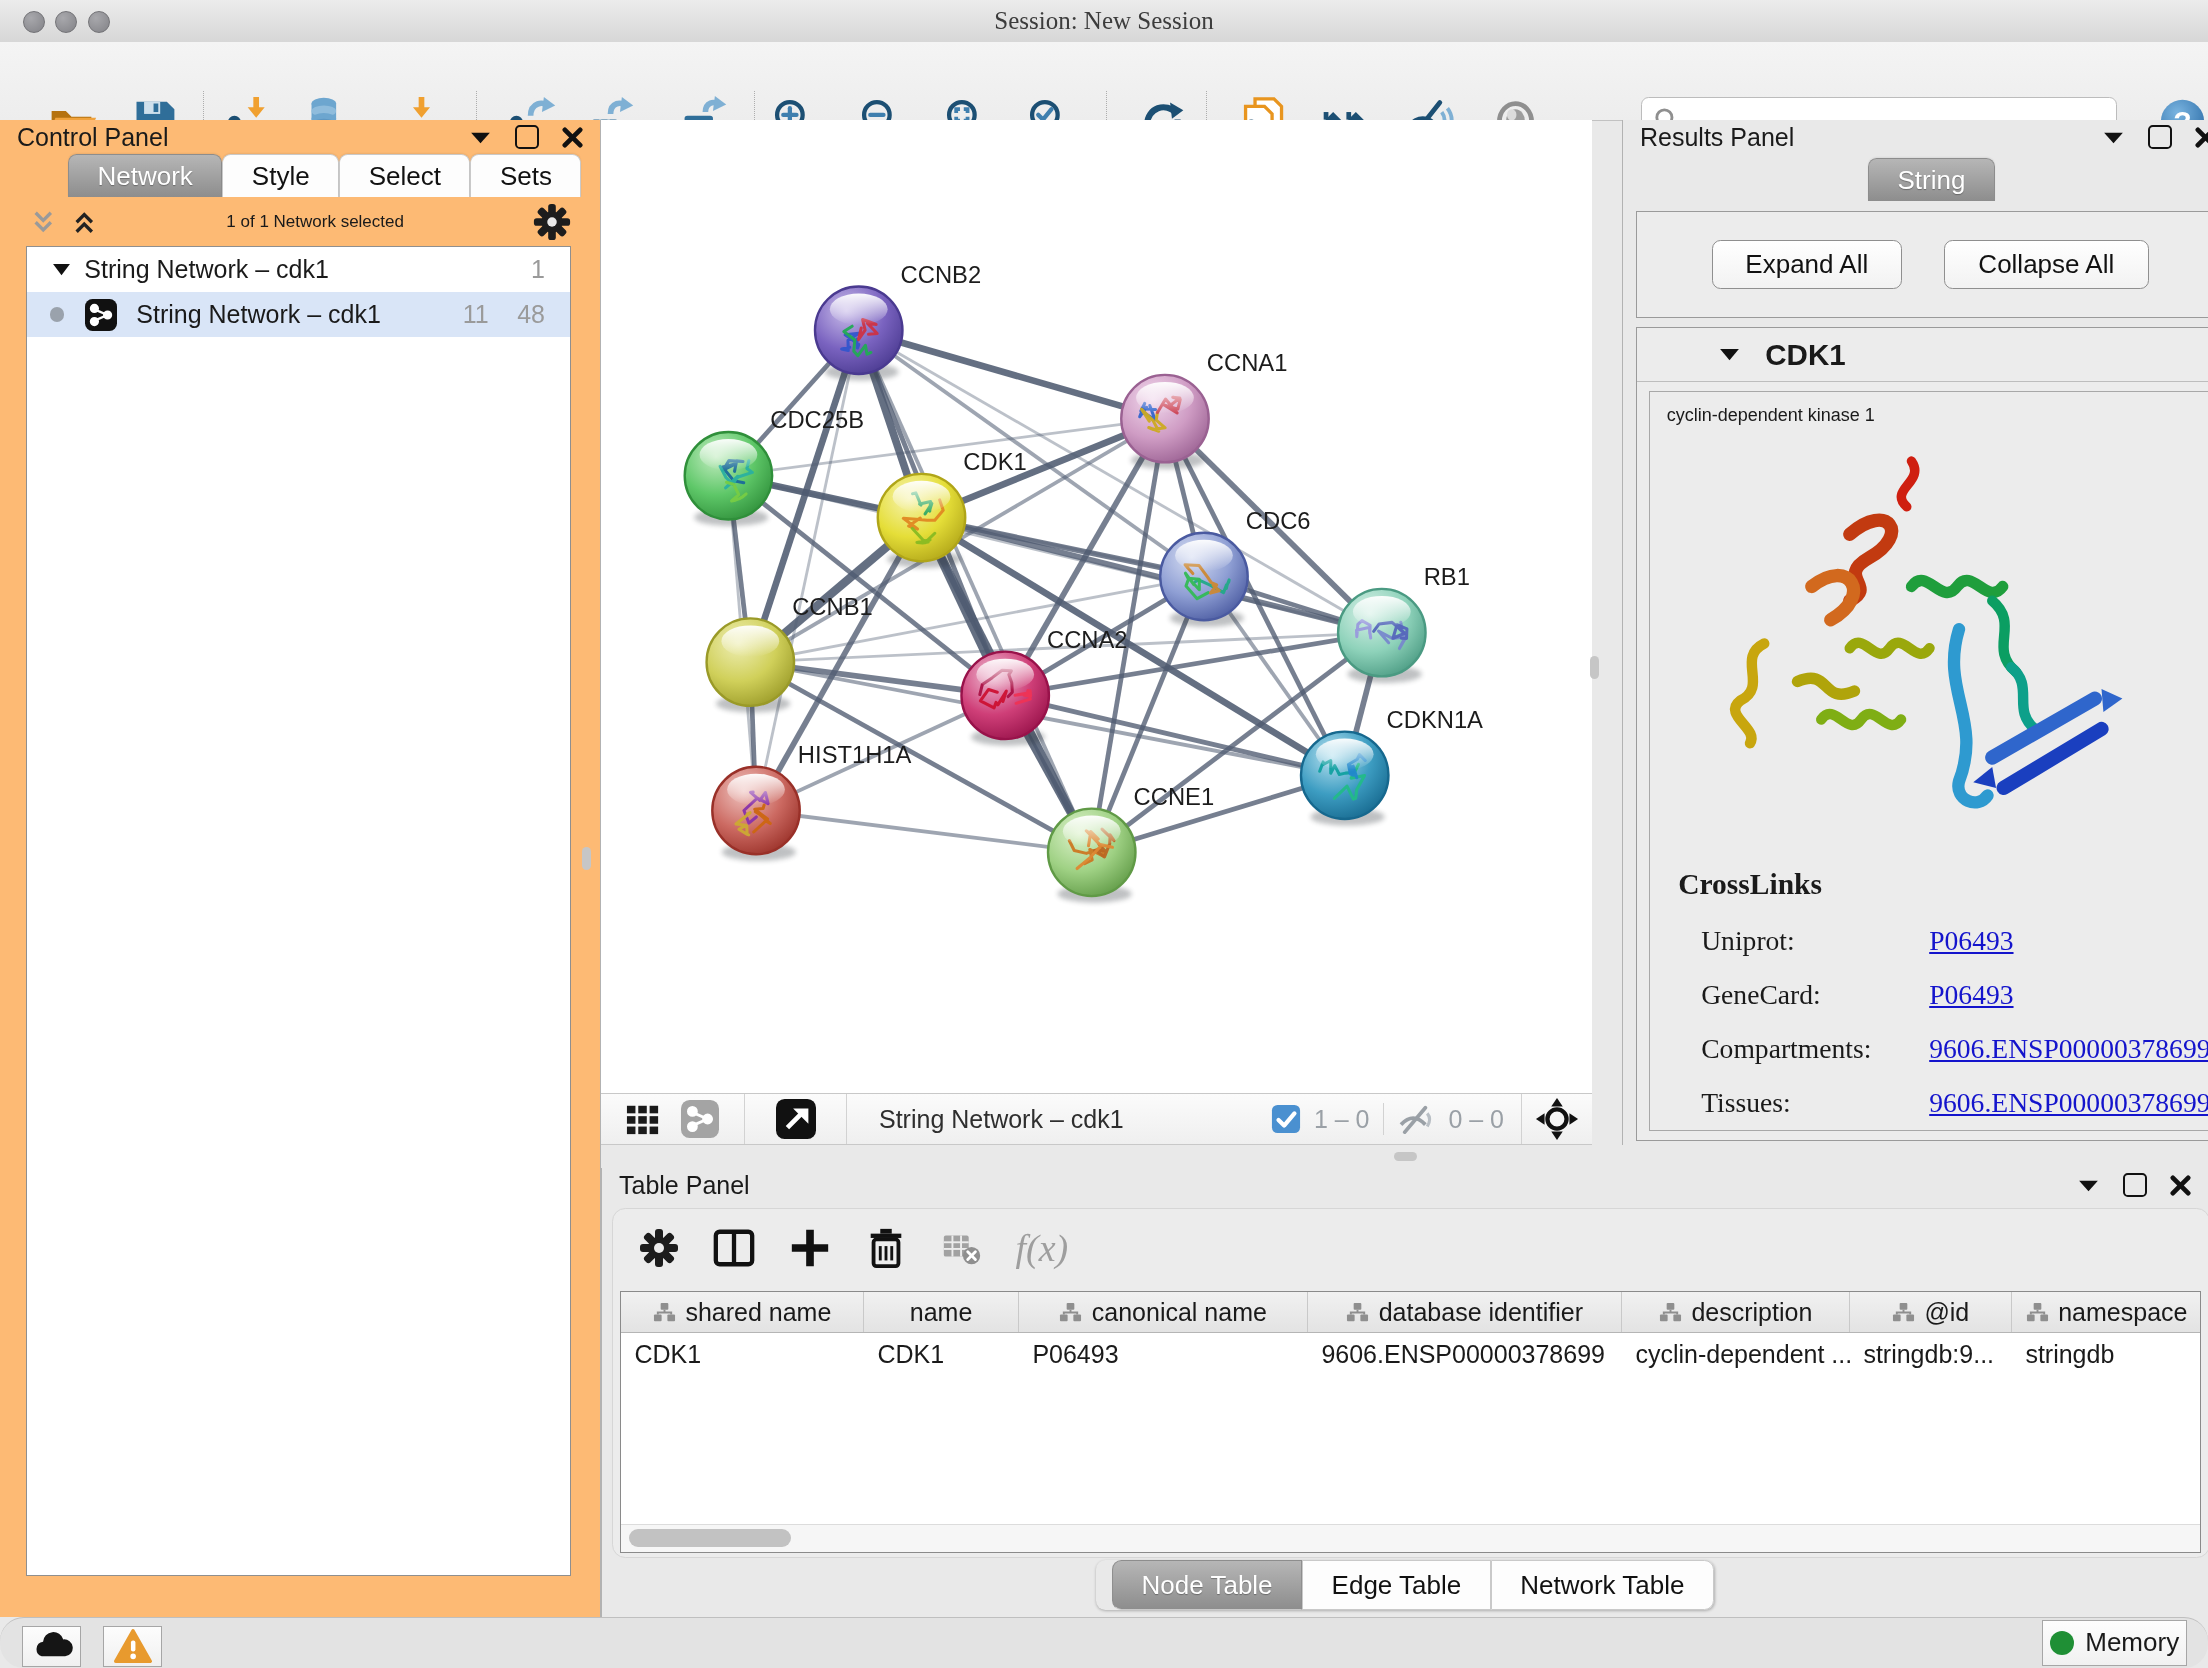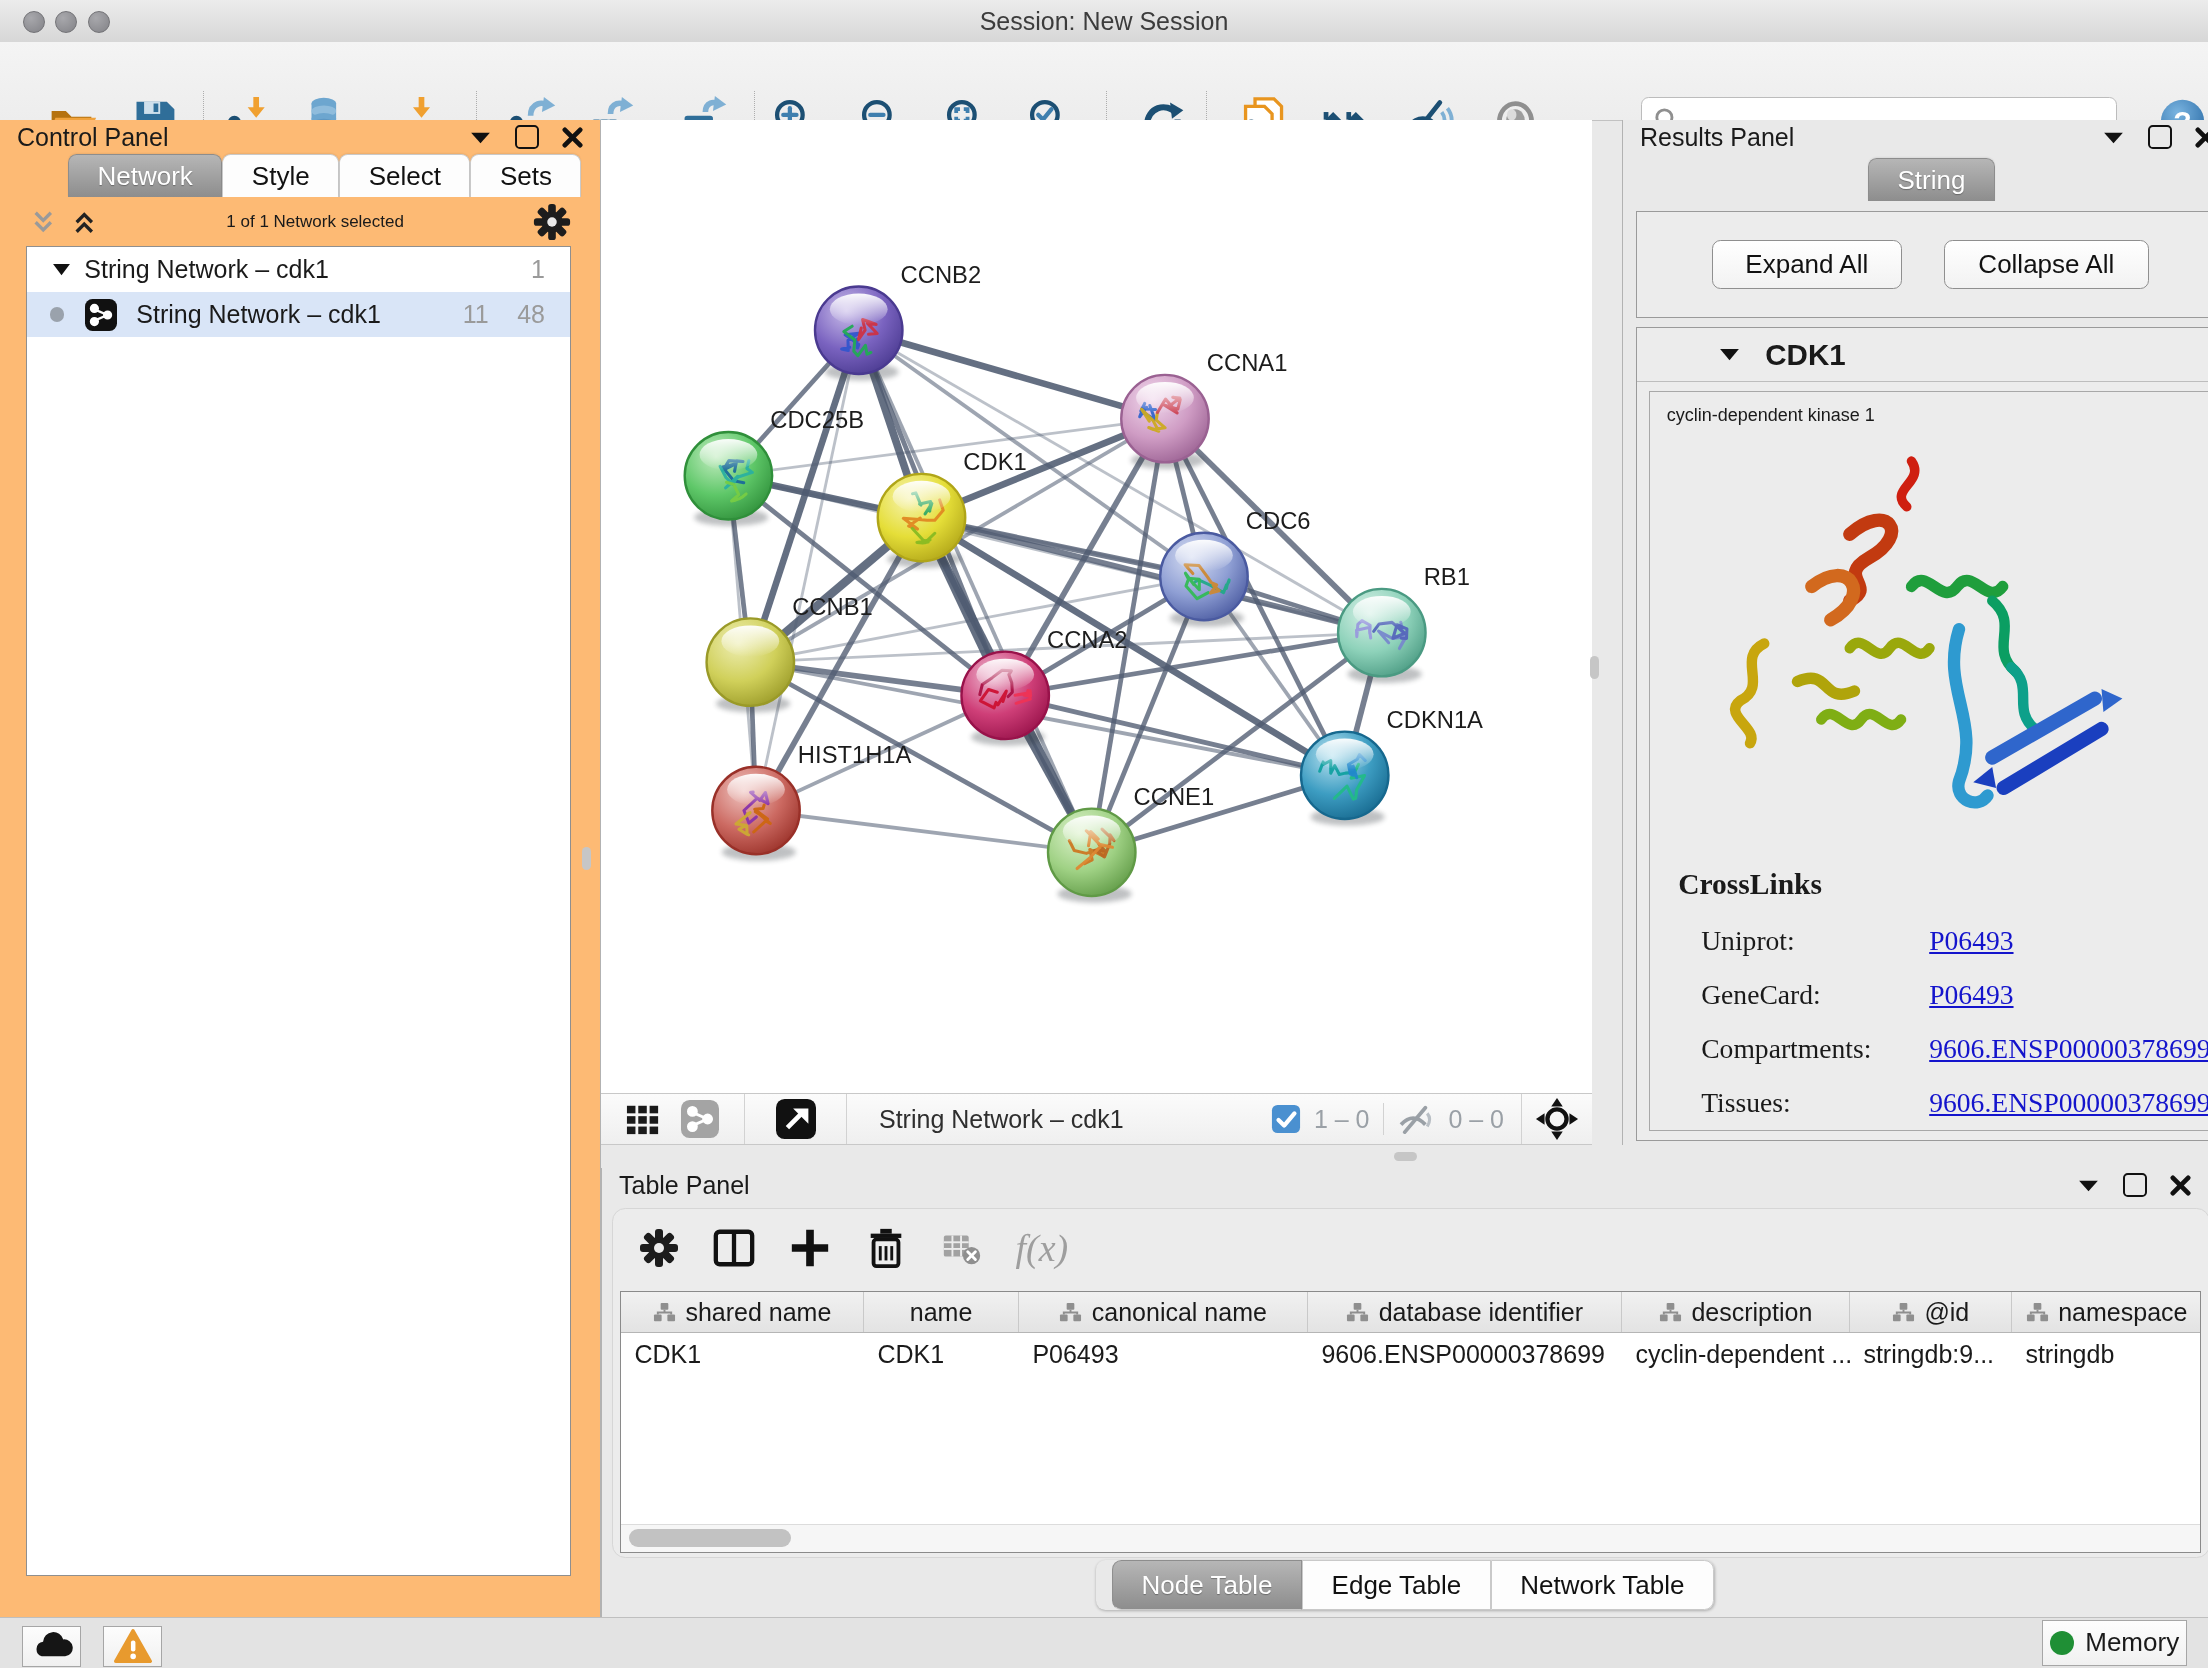--- a/index.html
+++ b/index.html
@@ -1,21 +1,21 @@
 <!DOCTYPE html>
 <html style="font-size:15px"><head>
 <meta charset="utf-8">
 <style>
   html,body{margin:0;padding:0;}
   body{width:2208px;height:1668px;position:relative;font-family:"Liberation Sans",sans-serif;
        background:#e9e9e9;overflow:hidden;color:#1a1a1a;}
   .abs{position:absolute;}
   
   #titlebar{left:0;top:0;width:2208px;height:42px;background:linear-gradient(#ececec,#d7d7d7);
-            border-bottom:1px solid #a8a8a8;}
+            border-bottom:1px solid #a8a8a8;font-family:Liberation Serif, serif;}
   .tl{position:absolute;top:10.5px;width:20px;height:20px;border-radius:50%;
       background:radial-gradient(circle at 35% 30%,#a8a8ac,#828287);border:1px solid #737377;}
   #wtitle{position:absolute;top:6.7px;left:0;width:100%;text-align:center;font-size:25px;color:#3c3c3c;}
   
   #toolbar{left:0;top:42px;width:2208px;height:78px;background:linear-gradient(#f4f4f4,#ededed);
            border-bottom:1px solid #c2c2c2;}
   .tbtn{position:absolute;top:52px;width:55px;height:55px;display:flex;align-items:center;justify-content:center;}
   .tsep{position:absolute;top:49px;height:59px;border-left:1.9px dotted #adadad;width:0;}
   #searchbox{position:absolute;left:1641px;top:55px;width:476px;height:46px;background:#fff;
              border:1px solid #bcbcbc;border-radius:7.6px;display:flex;align-items:center;padding-left:11.4px;box-sizing:border-box;}
@@ -66,21 +66,21 @@
   .th{display:flex;align-items:center;justify-content:center;gap:9.5px;font-size:25px;border-right:1px solid #c9c9c9;box-sizing:border-box;}
   #tp-row{display:flex;height:42px;align-items:center;font-size:25px;}
   .td{padding-left:13.3px;box-sizing:border-box;overflow:hidden;white-space:nowrap;}
   #tp-hscroll{position:absolute;left:0;right:0;bottom:0;height:27px;background:#f6f6f6;border-top:1px solid #dcdcdc;}
   #tp-thumb{position:absolute;left:7.6px;top:3.8px;width:162px;height:18px;border-radius:9.5px;background:#c2c2c2;}
   #tp-tabs{position:absolute;left:50%;transform:translateX(-50%);top:392px;display:flex;box-shadow:0 1px 2.9px rgba(0,0,0,.25);border-radius:9.5px;padding-left:16px;}
   #tp-tabs .tab{border-radius:0;border-bottom:1px solid #c9c9c9;height:48px;box-shadow:none;}
   #tp-tabs .tab:first-child{border-radius:9.5px 0 0 9.5px;}
   #tp-tabs .tab:last-child{border-radius:0 9.5px 9.5px 0;}
   
-  #statusbar{left:0;top:1617px;width:2208px;height:51px;background:#e3e3e3;border-top:1px solid #bfbfbf;box-sizing:border-box;}
+  #statusbar{left:0;top:1617px;width:2208px;height:51px;background:#e3e3e3;border-top:1px solid #bfbfbf;box-sizing:border-box;border-radius:24px;}
   .sb-btn{position:absolute;top:7.6px;width:57px;height:39px;background:linear-gradient(#fdfdfd,#f0f0f0);
           border:1.9px solid #a6a6a6;display:flex;align-items:center;justify-content:center;}
   #memory-btn{position:absolute;right:21px;top:1.9px;width:143px;height:44px;background:linear-gradient(#fdfdfd,#f1f1f1);
           border:1.9px solid #a6a6a6;display:flex;align-items:center;justify-content:center;gap:11.4px;font-size:26px;}
   .dot-green{width:24px;height:24px;border-radius:50%;background:#1f8f35;}
   svg{display:block;}
 </style>
 </head>
 <body>
 

